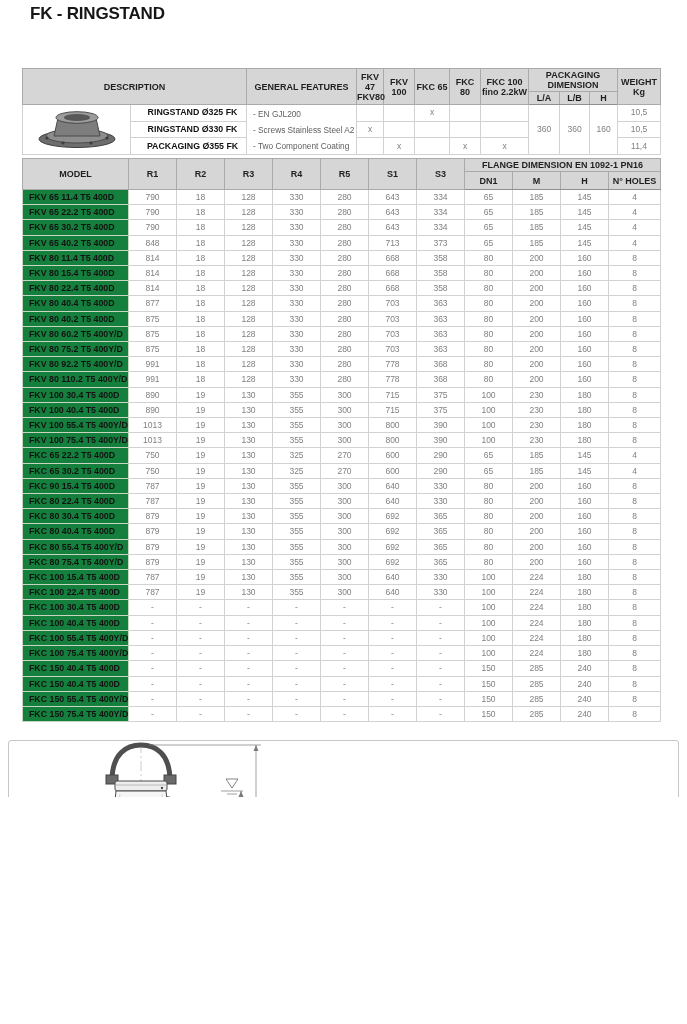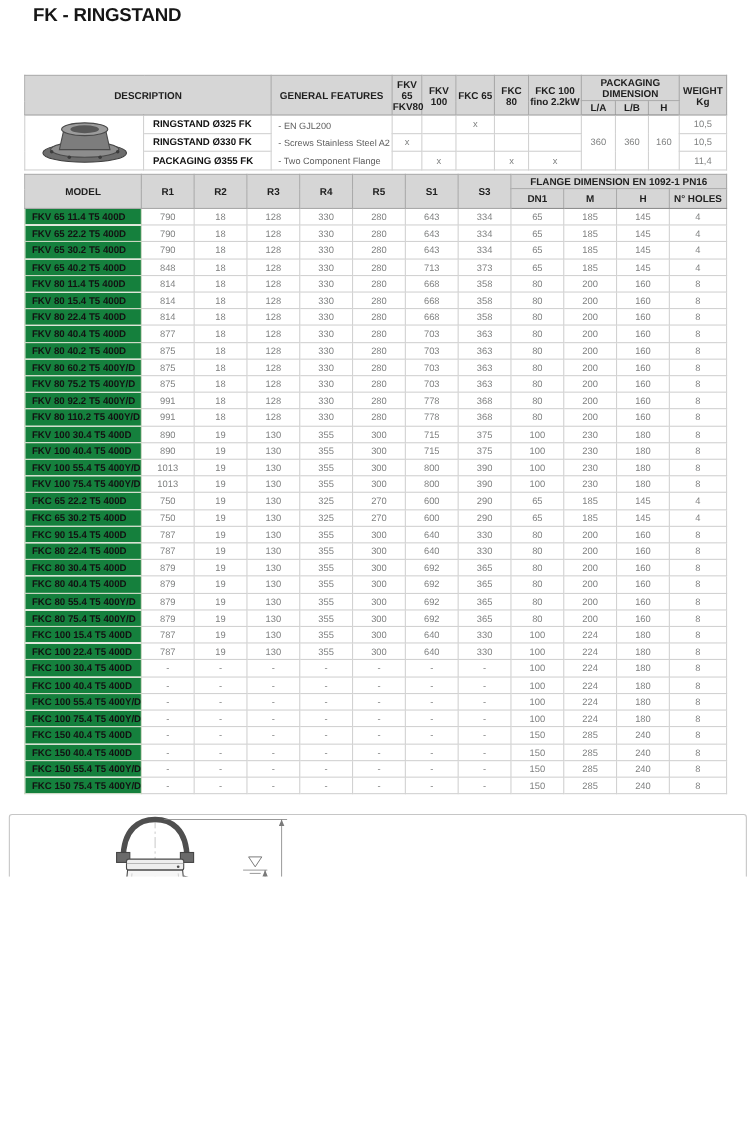--- a/index.html
+++ b/index.html
@@ -14,21 +14,21 @@
   .tblwrap2{position:absolute;left:22px;top:158px;}
   th{background:#d6d6d6;border:1px solid #aaaaaa;font-size:9px;font-weight:bold;color:#1f1f1f;
      text-align:center;padding:1px 0;white-space:pre-line;line-height:10px;}
   td{border:1px solid #d2d2d2;font-size:8.5px;color:#7f8080;text-align:center;
      padding:0;line-height:14.2px;height:14.2px;overflow:hidden;white-space:nowrap;}
   table{border:1px solid #8f8f8f;}
   tr.hdr-sep th{border-bottom:1px solid #8f8f8f;}
   td.model{background:#15803d;border-color:#c8d6c0;color:#121212;font-weight:bold;
      text-align:left;padding-left:6px;font-size:8.8px;}
   .t1 td{height:15px;line-height:15px;}
-  td.rname{color:#121212;font-weight:bold;text-align:left;padding-left:8px;font-size:8.8px;}
+  td.rname{color:#121212;font-weight:bold;text-align:center;padding-left:8px;font-size:8.8px;}
   td.feat{text-align:left;padding-left:6px;color:#5e5e5e;font-size:8.3px;}
   td.feat div{line-height:16px;height:16px;}
   td.photo{background:#fff;}
   .drawbox{position:absolute;left:8px;top:740px;width:669px;height:272px;
      border:1px solid #c6c6c6;border-radius:3px;background:#fff;}
   svg text{font-family:"Liberation Sans",sans-serif;}
 </style>
 </head>
 <body>
 
@@ -49,21 +49,21 @@
           <col style="width:48px">
         <col style="width:31px">
           <col style="width:30px">
           <col style="width:28px">
           <col style="width:43px">
       </colgroup>
       <thead>
         <tr>
           <th colspan="2" rowspan="2">DESCRIPTION</th>
           <th rowspan="2">GENERAL FEATURES</th>
-          <th rowspan="2">FKV 65
+          <th rowspan="2">FKV 47
 FKV80</th>
           <th rowspan="2">FKV
 100</th>
           <th rowspan="2">FKC 65</th>
           <th rowspan="2">FKC 80</th>
           <th rowspan="2">FKC 100
 fino 2.2kW</th>
           <th colspan="3">PACKAGING DIMENSION</th>
           <th rowspan="2">WEIGHT
 Kg</th>
@@ -86,21 +86,21 @@
                 <circle cx="66" cy="38" r="1.6" fill="#3c3c3c"></circle>
               <path d="M33,13 L29,31 L75,31 L71,13 Z" fill="#7d7d7d" stroke="#4a4a4a"></path>
               <ellipse cx="52" cy="12.5" rx="21" ry="5.8" fill="#9c9c9c" stroke="#4a4a4a"></ellipse>
               <ellipse cx="52" cy="12.5" rx="13" ry="3.6" fill="#585858"></ellipse>
             </svg>
           </td>
           <td class="rname">RINGSTAND Ø325 FK</td>
           <td class="feat" rowspan="3">
             <div>- EN GJL200</div>
             <div>- Screws Stainless Steel A2</div>
-            <div>- Two Component Flange</div>
+            <div>- Two Component Coating</div>
           </td>
           <td></td>
           <td></td>
           <td>x</td>
           <td></td>
           <td></td>
           <td rowspan="3">360</td>
           <td rowspan="3">360</td>
           <td rowspan="3">160</td>
           <td>10,5</td>

